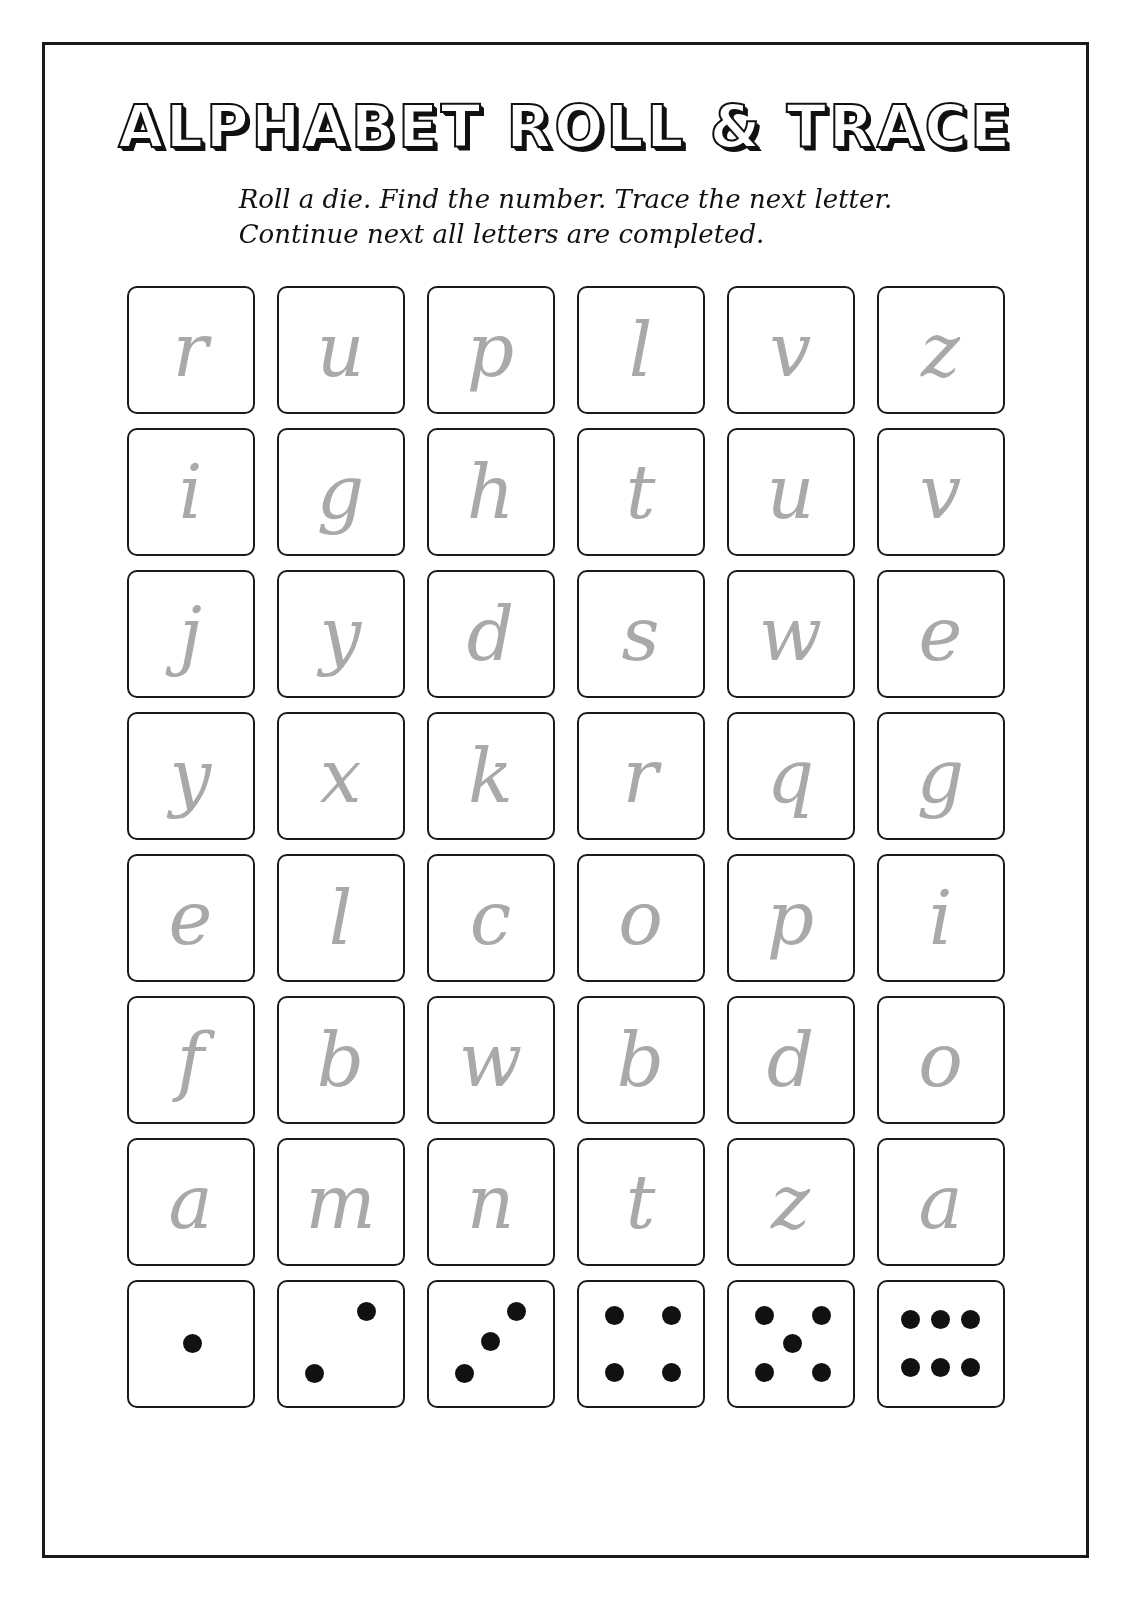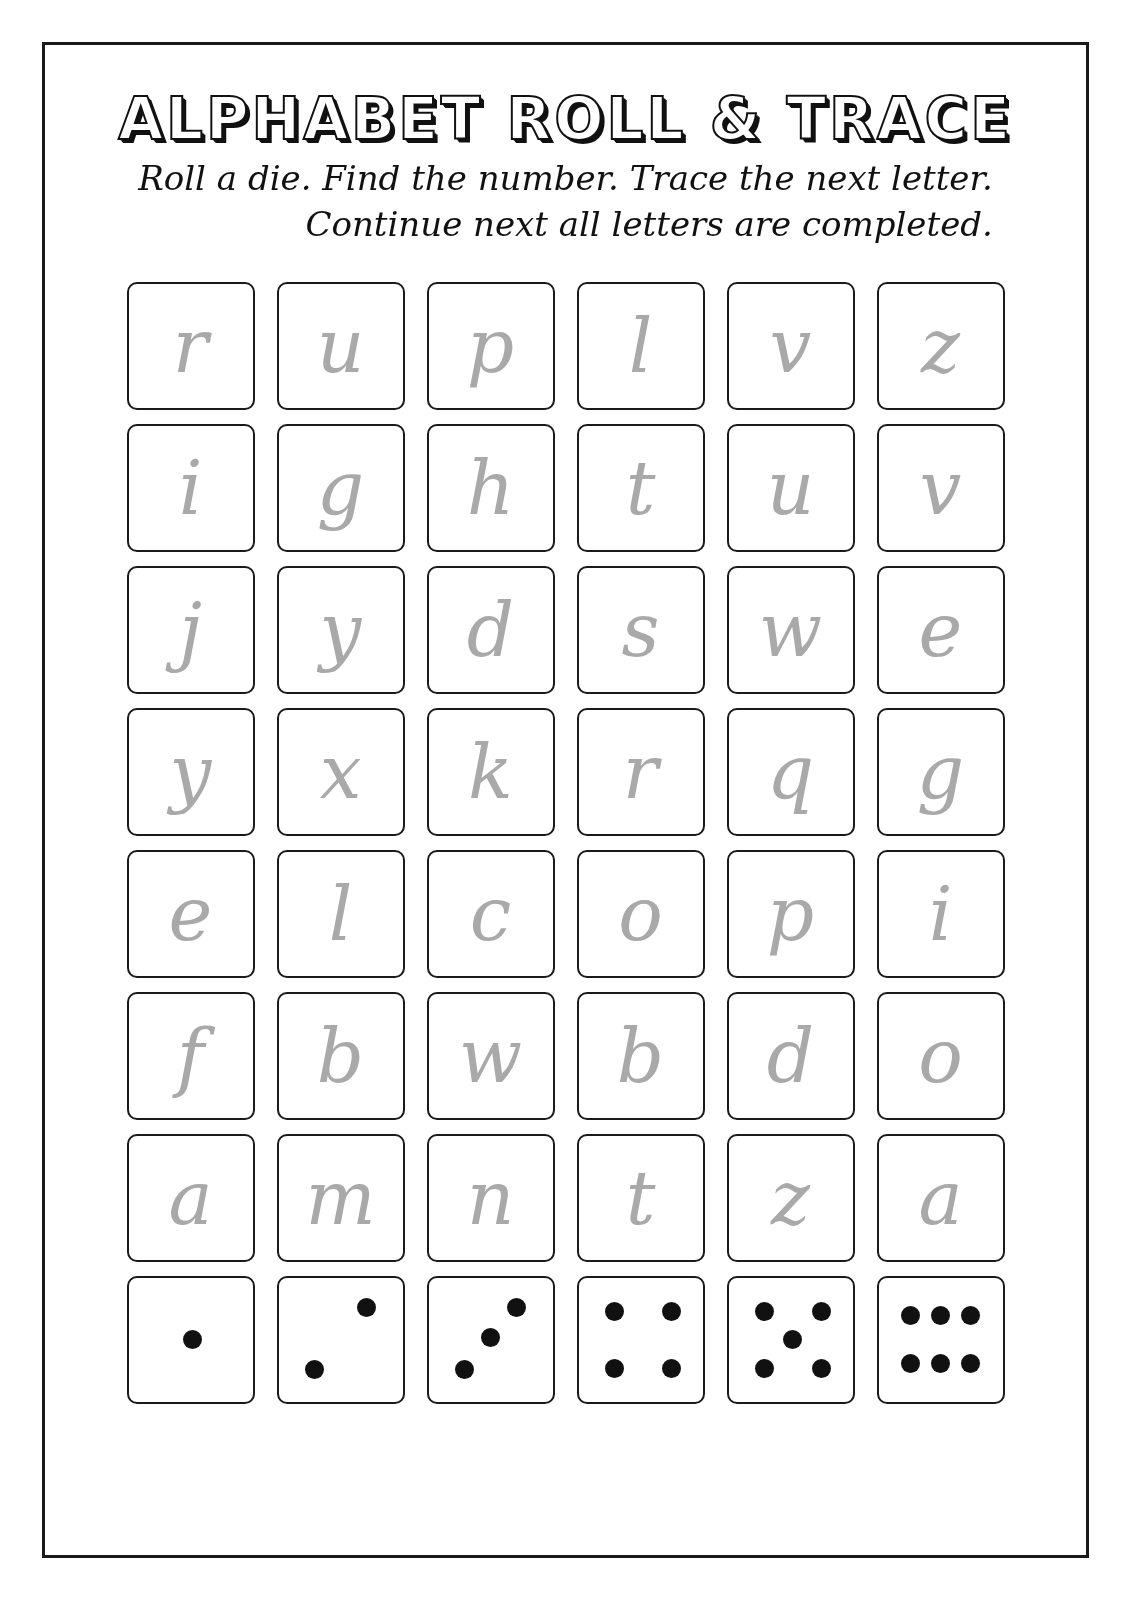--- a/index.html
+++ b/index.html
@@ -45,32 +45,33 @@
     font-family: "DejaVu Sans", sans-serif;
     font-weight: bold;
     font-size: 58px;
     letter-spacing: 3px;
     color: #ffffff;
     -webkit-text-stroke: 2px #111111;
     text-shadow:
       3px 3px 0 #111111,
       2px 2px 0 #555555,
       4px 4px 0 #111111;
-    margin: 0 0 4px 0;
+    margin: 8px 0 4px 0;
     text-align: right;
     line-height: 1.1;
     white-space: nowrap;
   }
   .subtitle {
     font-family: "DejaVu Serif", serif;
     font-style: italic;
-    font-size: 34px;
+    font-size: 26px;
     color: #111111;
-    text-align: right;
+    text-align: left;
     line-height: 1.35;
+    margin-top: 18px;
     max-width: 880px;
   }
   .grid {
     margin-top: 34px;
     display: grid;
     grid-template-columns: repeat(6, 128px);
     grid-auto-rows: 128px;
     column-gap: 22px;
     row-gap: 14px;
     justify-content: center;

